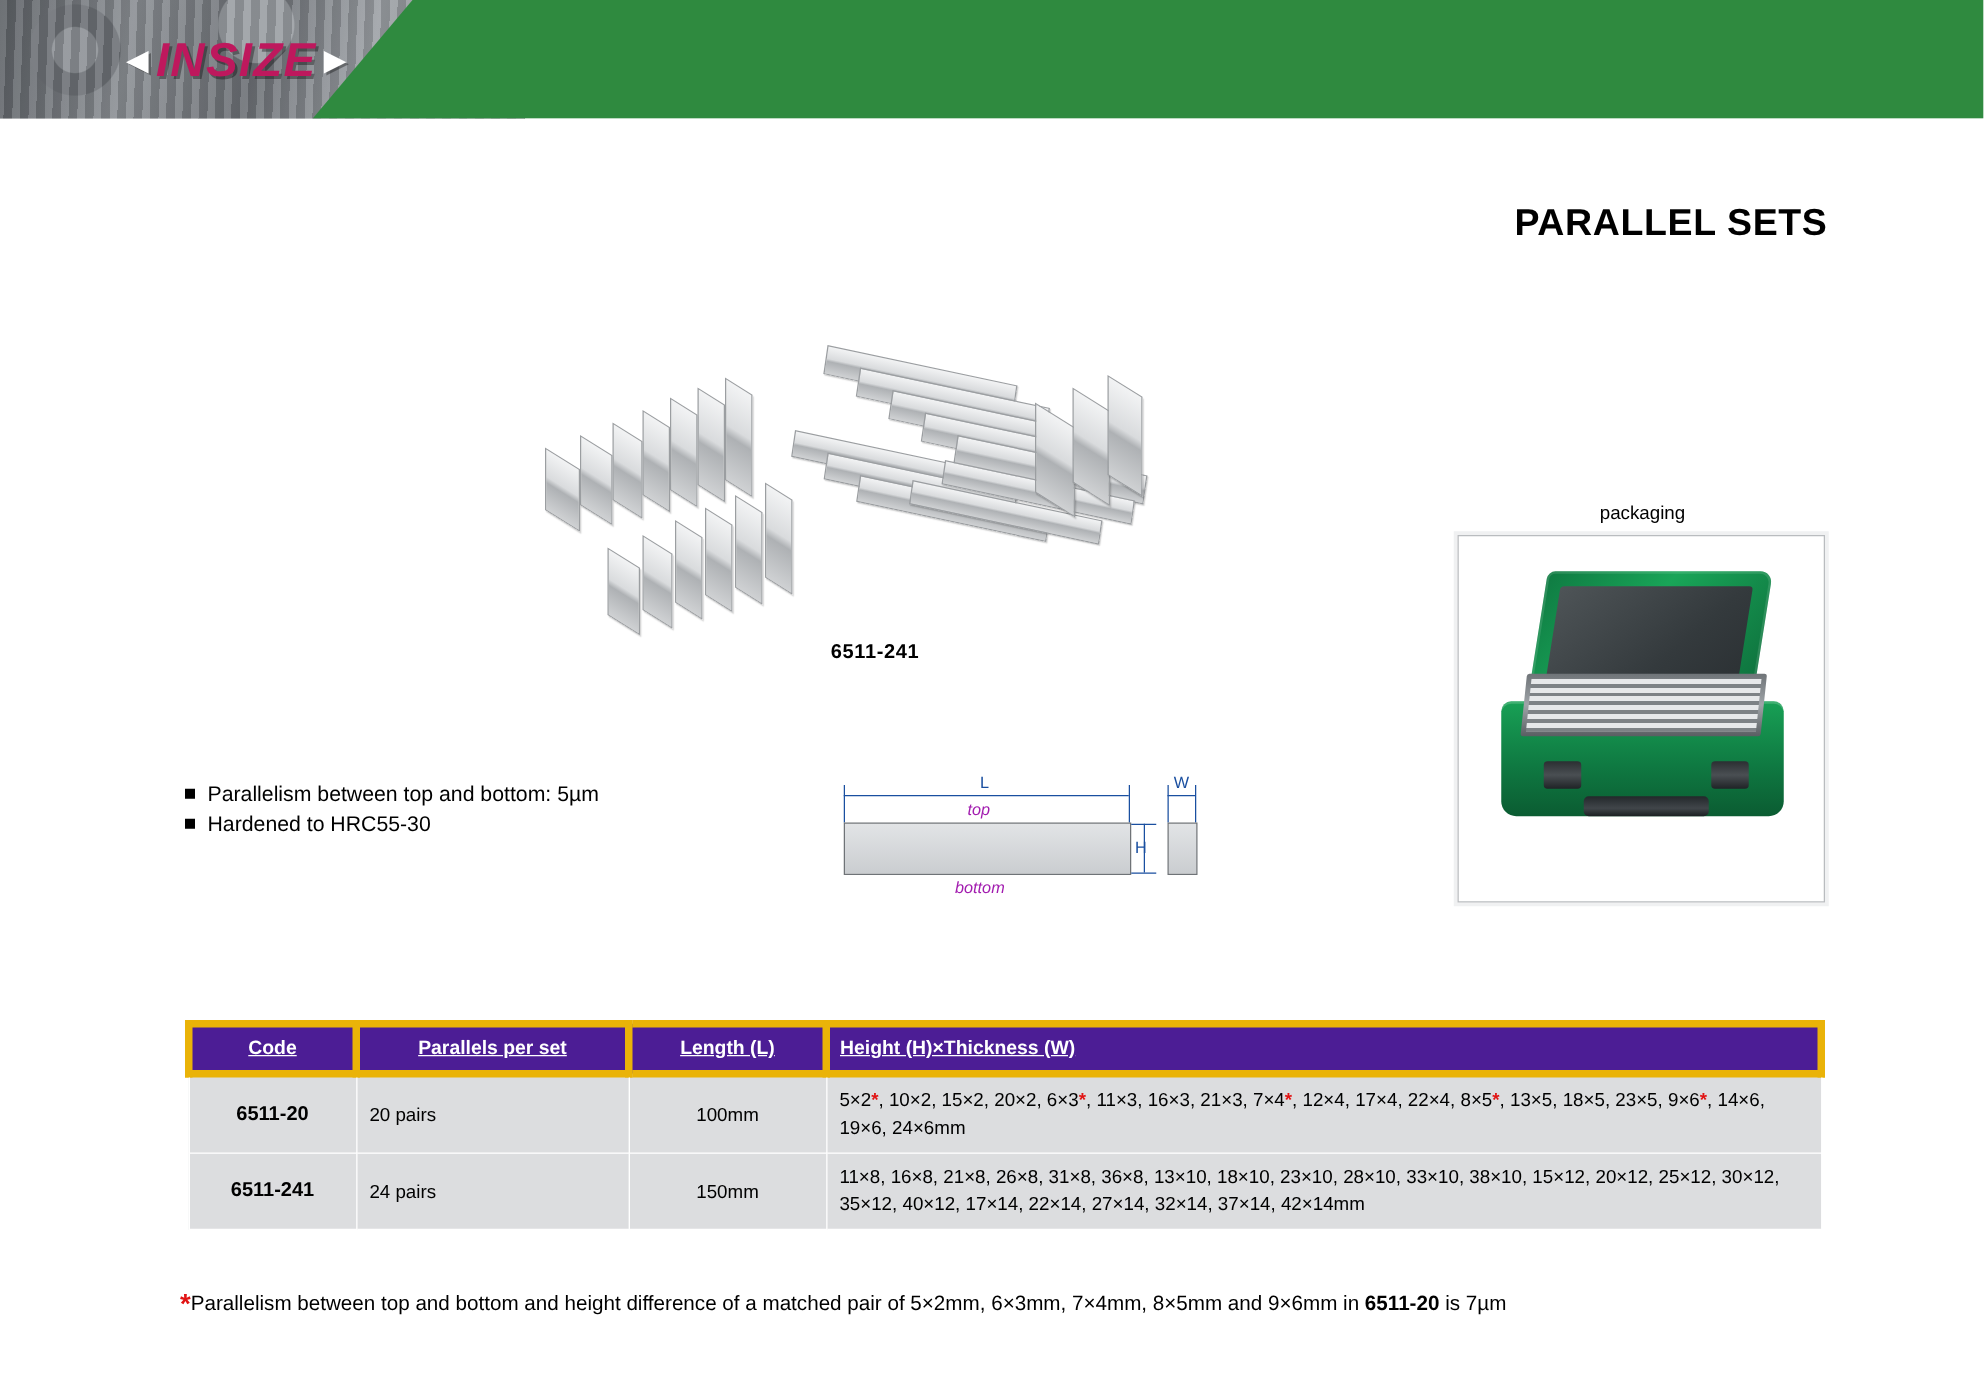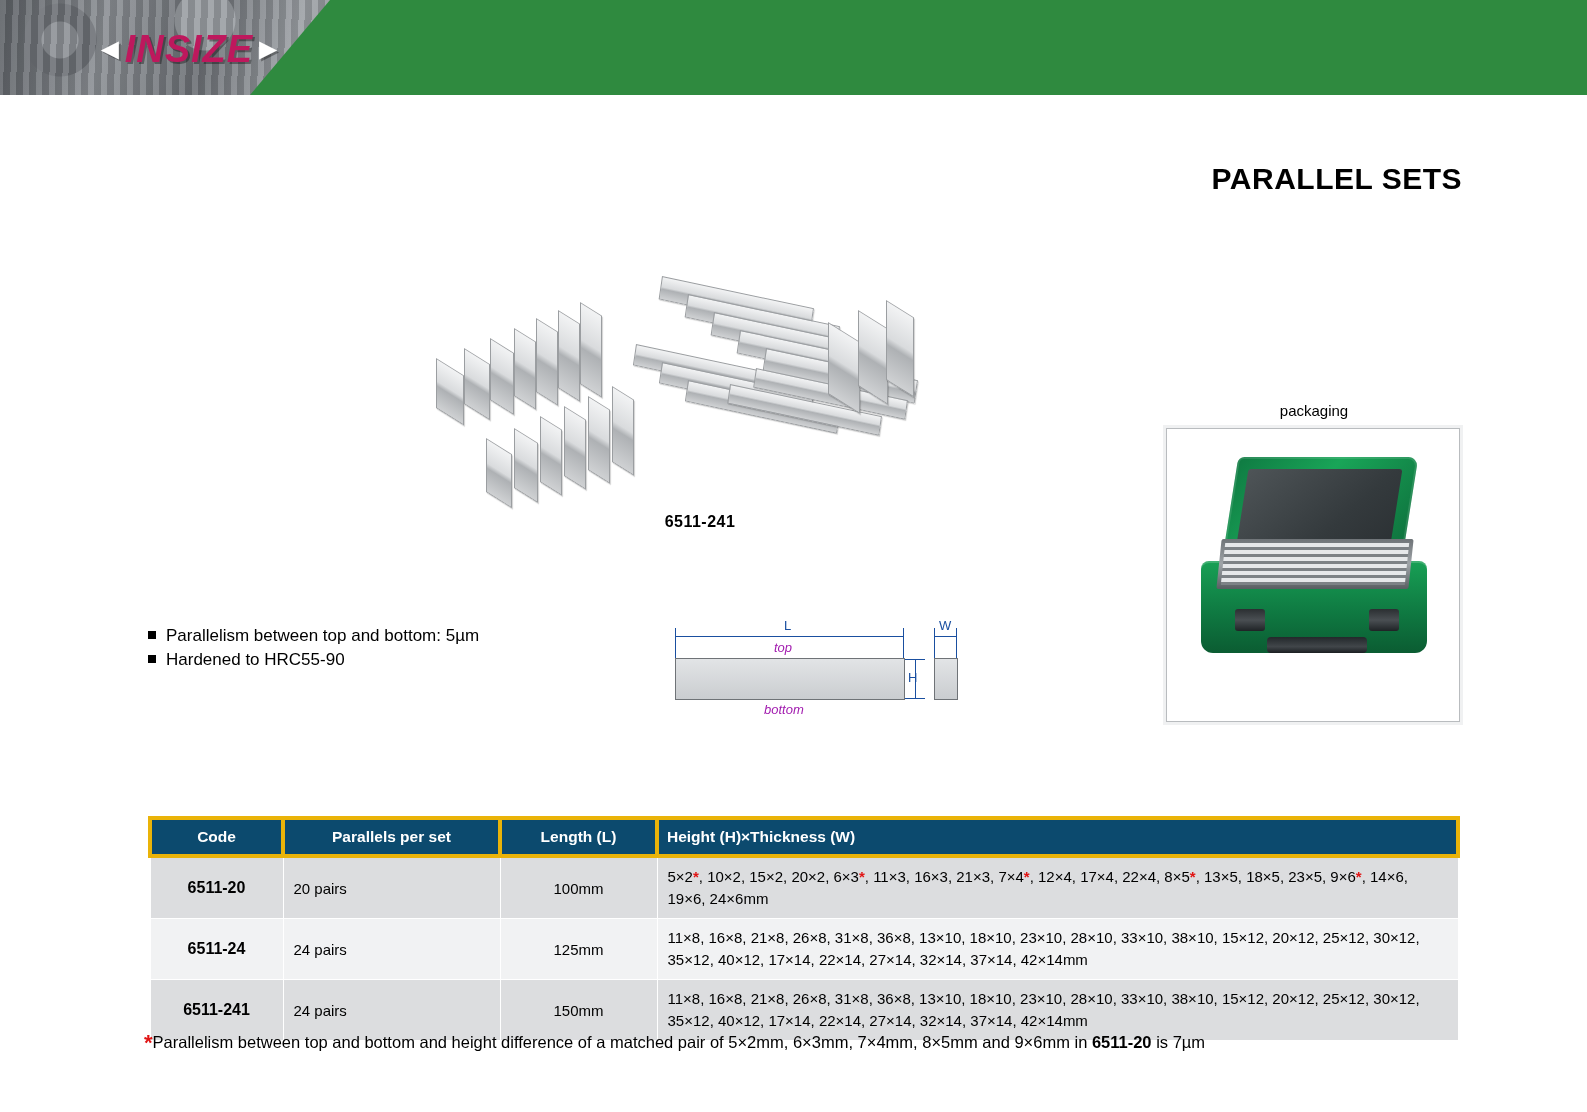--- a/index.html
+++ b/index.html
@@ -277,28 +277,29 @@
   
   .spec-table {
     position: absolute;
     left: 148px;
     top: 816px;
     width: 1312px;
     border-collapse: collapse;
     font-size: 15px;
   }
   .spec-table th {
-    background: #0c4a6e;
+    background: #4c1d95;
     color: #ffffff;
     font-size: 15.5px;
     font-weight: bold;
     padding: 6px 8px;
     text-align: center;
-    border: 4px solid #eab308;
+    border: 6px solid #eab308;
     white-space: nowrap;
+    text-decoration: underline;
   }
   .spec-table td {
     border: 1px solid #ffffff;
     padding: 8px 10px;
     vertical-align: middle;
   }
   .spec-table tr.odd td { background: #dcdddf; }
   .spec-table tr.even td { background: #f1f2f3; }
   .col-code { width: 112px; text-align: center; font-weight: bold; font-size: 16px; }
   .col-pairs { width: 196px; text-align: left; }
@@ -385,21 +386,21 @@
   </div>
 </div>
 
 <div class="features">
   <div class="feature-row">
     <span class="feature-bullet"></span>
     <span>Parallelism between top and bottom: 5µm</span>
   </div>
   <div class="feature-row">
     <span class="feature-bullet"></span>
-    <span>Hardened to HRC55-90</span>
+    <span>Hardened to HRC55-30</span>
   </div>
 </div>
 
 <div class="diagram">
 
   <div class="dim-line-h" style="left:3px; top:18px; width:228px;"></div>
   <div class="dim-line-v" style="left:3px; top:10px; height:30px;"></div>
   <div class="dim-line-v" style="left:231px; top:10px; height:30px;"></div>
   <div class="dim-label" style="left:112px; top:0px;">L</div>
 
@@ -429,26 +430,20 @@
       <th class="col-dims" style="text-align:left;">Height (H)×Thickness (W)</th>
     </tr>
   </thead>
   <tbody>
     <tr class="odd">
       <td class="col-code">6511-20</td>
       <td class="col-pairs">20 pairs</td>
       <td class="col-length">100mm</td>
       <td class="col-dims"><span>5×2</span><span class="ast">*</span><span>, 10×2, 15×2, 20×2, 6×3</span><span class="ast">*</span><span>, 11×3, 16×3, 21×3, 7×4</span><span class="ast">*</span><span>, 12×4, 17×4, 22×4, 8×5</span><span class="ast">*</span><span>, 13×5, 18×5, 23×5, 9×6</span><span class="ast">*</span><span>, 14×6, 19×6, 24×6mm</span></td>
     </tr>
-    <tr class="even">
-      <td class="col-code">6511-24</td>
-      <td class="col-pairs">24 pairs</td>
-      <td class="col-length">125mm</td>
-      <td class="col-dims">11×8, 16×8, 21×8, 26×8, 31×8, 36×8, 13×10, 18×10, 23×10, 28×10, 33×10, 38×10, 15×12, 20×12, 25×12, 30×12, 35×12, 40×12, 17×14, 22×14, 27×14, 32×14, 37×14, 42×14mm</td>
-    </tr>
     <tr class="odd">
       <td class="col-code">6511-241</td>
       <td class="col-pairs">24 pairs</td>
       <td class="col-length">150mm</td>
       <td class="col-dims">11×8, 16×8, 21×8, 26×8, 31×8, 36×8, 13×10, 18×10, 23×10, 28×10, 33×10, 38×10, 15×12, 20×12, 25×12, 30×12, 35×12, 40×12, 17×14, 22×14, 27×14, 32×14, 37×14, 42×14mm</td>
     </tr>
   </tbody>
 </table>
 
 <div class="footnote">

